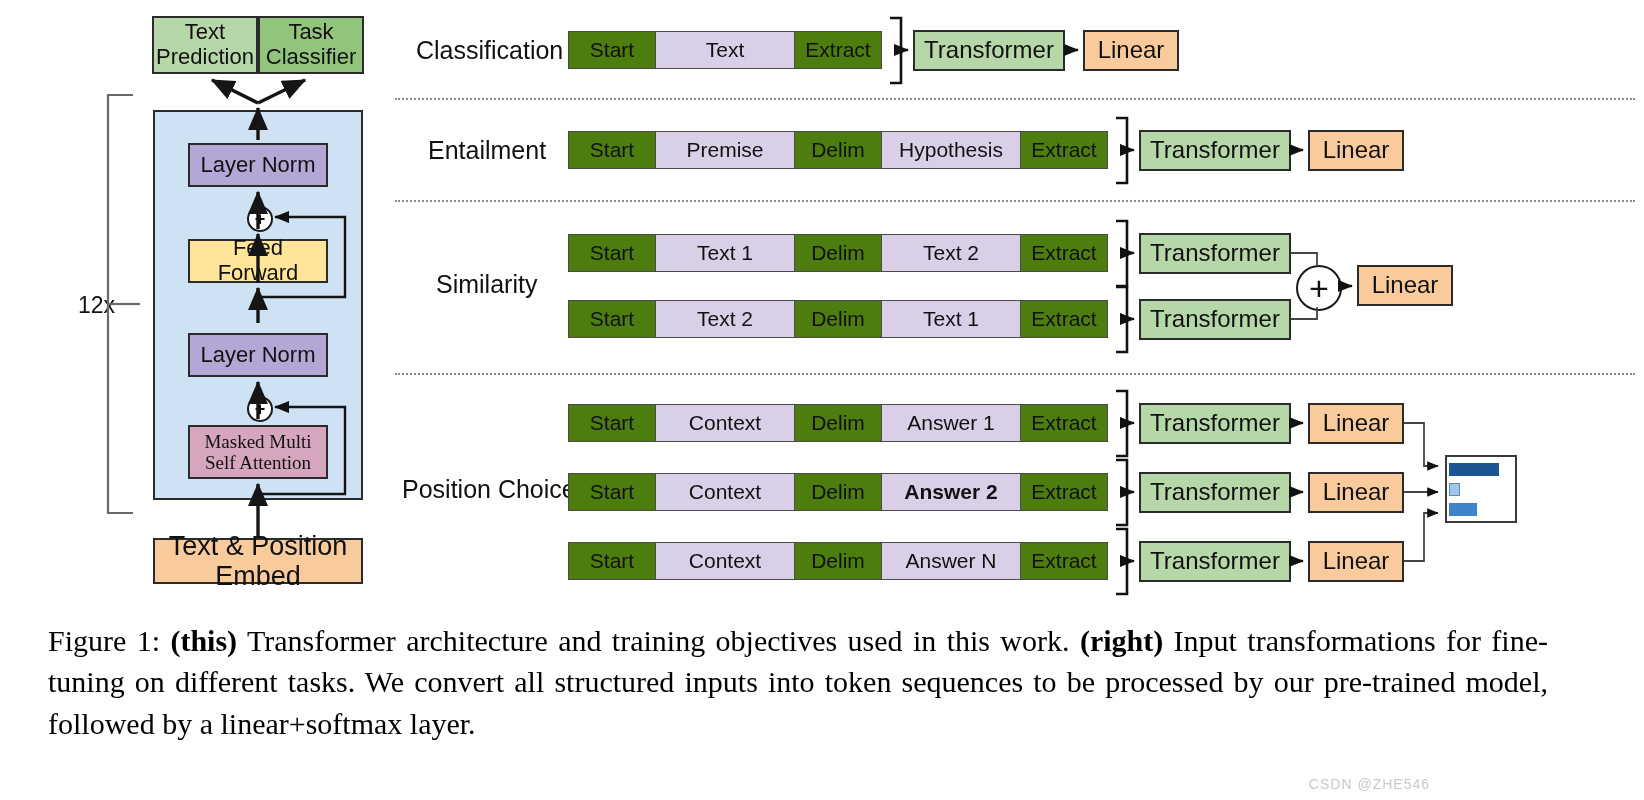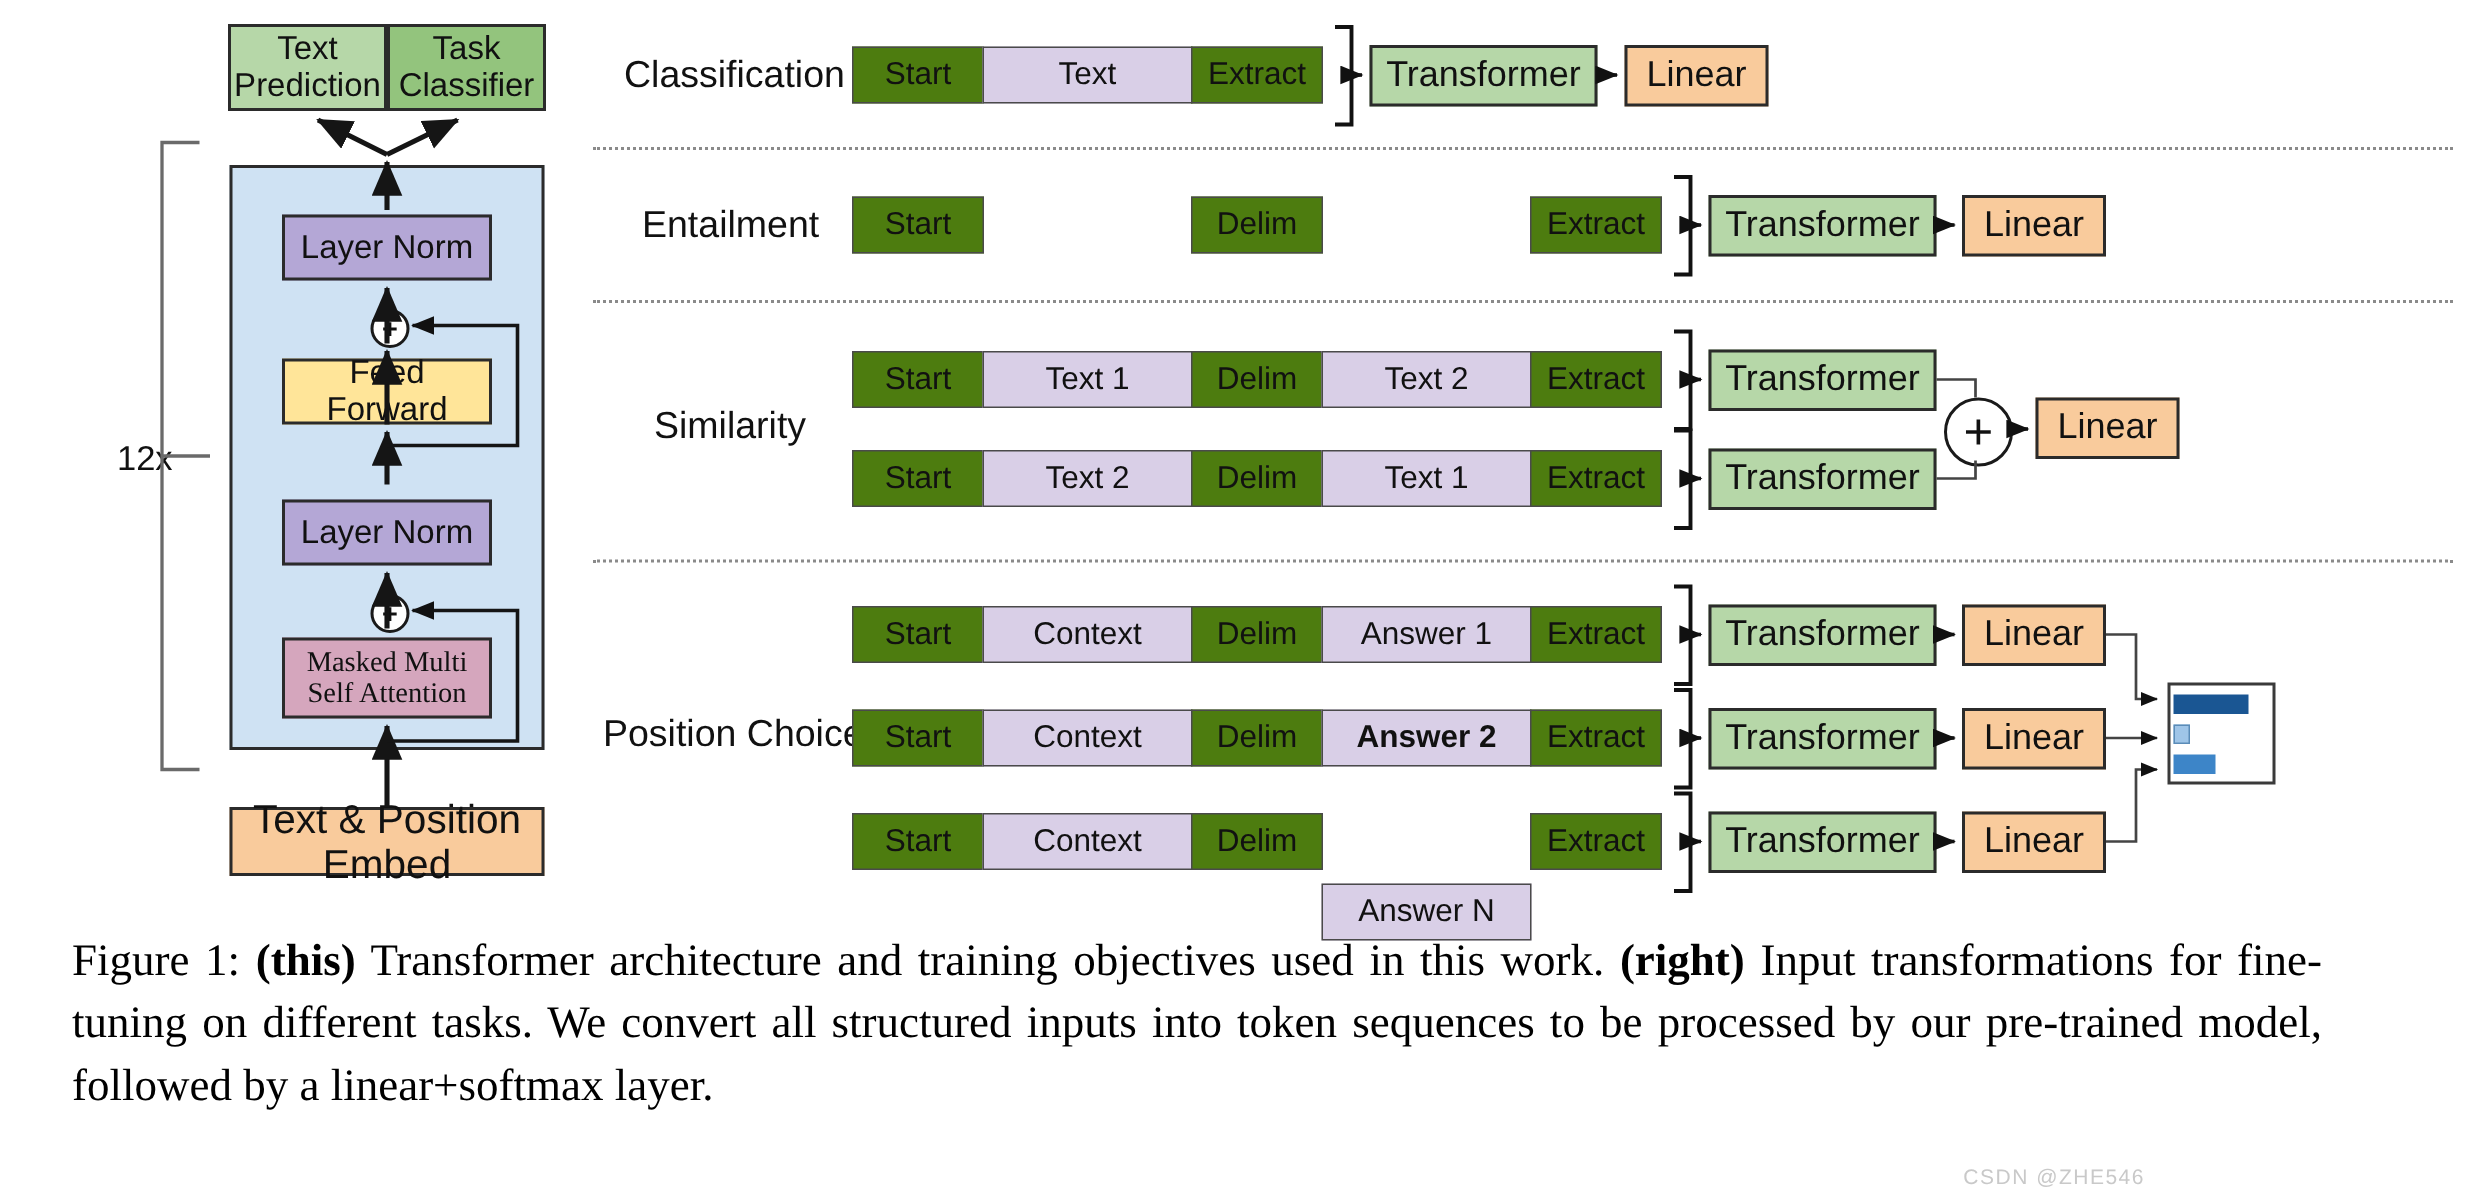--- a/index.html
+++ b/index.html
@@ -87,21 +87,23 @@
 
   <div class="tok blue" style="left:568px;top:31px;width:88px;height:38px;">Start</div>
   <div class="tok lav" style="left:655px;top:31px;width:140px;height:38px;">Text</div>
   <div class="tok blue" style="left:794px;top:31px;width:88px;height:38px;">Extract</div>
   <div class="box green" style="left:913px;top:30px;width:152px;height:41px;font-size:24px;">Transformer</div>
   <div class="box orange" style="left:1083px;top:30px;width:96px;height:41px;font-size:24px;">Linear</div>
 
   <div class="dotted" style="left:395px;top:98px;width:1240px;"></div>
 
   <div class="tok blue" style="left:568px;top:131px;width:88px;height:38px;">Start</div>
+  <div class="tok lav" style="left:655px;top:131px;width:140px;height:38px;">Premise</div>
   <div class="tok blue" style="left:794px;top:131px;width:88px;height:38px;">Delim</div>
+  <div class="tok lav" style="left:881px;top:131px;width:140px;height:38px;">Hypothesis</div>
   <div class="tok blue" style="left:1020px;top:131px;width:88px;height:38px;">Extract</div>
   <div class="box green" style="left:1139px;top:130px;width:152px;height:41px;font-size:24px;">Transformer</div>
   <div class="box orange" style="left:1308px;top:130px;width:96px;height:41px;font-size:24px;">Linear</div>
 
   <div class="dotted" style="left:395px;top:200px;width:1240px;"></div>
 
   <div class="tok blue" style="left:568px;top:234px;width:88px;height:38px;">Start</div>
   <div class="tok lav" style="left:655px;top:234px;width:140px;height:38px;">Text 1</div>
   <div class="tok blue" style="left:794px;top:234px;width:88px;height:38px;">Delim</div>
   <div class="tok lav" style="left:881px;top:234px;width:140px;height:38px;">Text 2</div>
@@ -134,21 +136,21 @@
   <div class="tok lav" style="left:655px;top:473px;width:140px;height:38px;">Context</div>
   <div class="tok blue" style="left:794px;top:473px;width:88px;height:38px;">Delim</div>
   <div class="tok lav" style="left:881px;top:473px;width:140px;height:38px;font-weight:bold;">Answer 2</div>
   <div class="tok blue" style="left:1020px;top:473px;width:88px;height:38px;">Extract</div>
   <div class="box green" style="left:1139px;top:472px;width:152px;height:41px;font-size:24px;">Transformer</div>
   <div class="box orange" style="left:1308px;top:472px;width:96px;height:41px;font-size:24px;">Linear</div>
 
   <div class="tok blue" style="left:568px;top:542px;width:88px;height:38px;">Start</div>
   <div class="tok lav" style="left:655px;top:542px;width:140px;height:38px;">Context</div>
   <div class="tok blue" style="left:794px;top:542px;width:88px;height:38px;">Delim</div>
-  <div class="tok lav" style="left:881px;top:542px;width:140px;height:38px;margin-top:47px;">Answer N</div>
+  <div class="tok lav" style="left:881px;top:542px;width:140px;height:38px;">Answer N</div>
   <div class="tok blue" style="left:1020px;top:542px;width:88px;height:38px;">Extract</div>
   <div class="box green" style="left:1139px;top:541px;width:152px;height:41px;font-size:24px;">Transformer</div>
   <div class="box orange" style="left:1308px;top:541px;width:96px;height:41px;font-size:24px;">Linear</div>
 
   <div class="sm-box" style="left:1445px;top:455px;width:72px;height:68px;">
     <div class="sm-bar" style="left:2px;top:6px;width:50px;height:13px;background:#1a5693;"></div>
     <div class="sm-bar" style="left:2px;top:26px;width:11px;height:13px;background:#9fc5e8;border:1px solid #5b8cb8;box-sizing:border-box;"></div>
     <div class="sm-bar" style="left:2px;top:46px;width:28px;height:13px;background:#3d85c8;"></div>
   </div>
 

